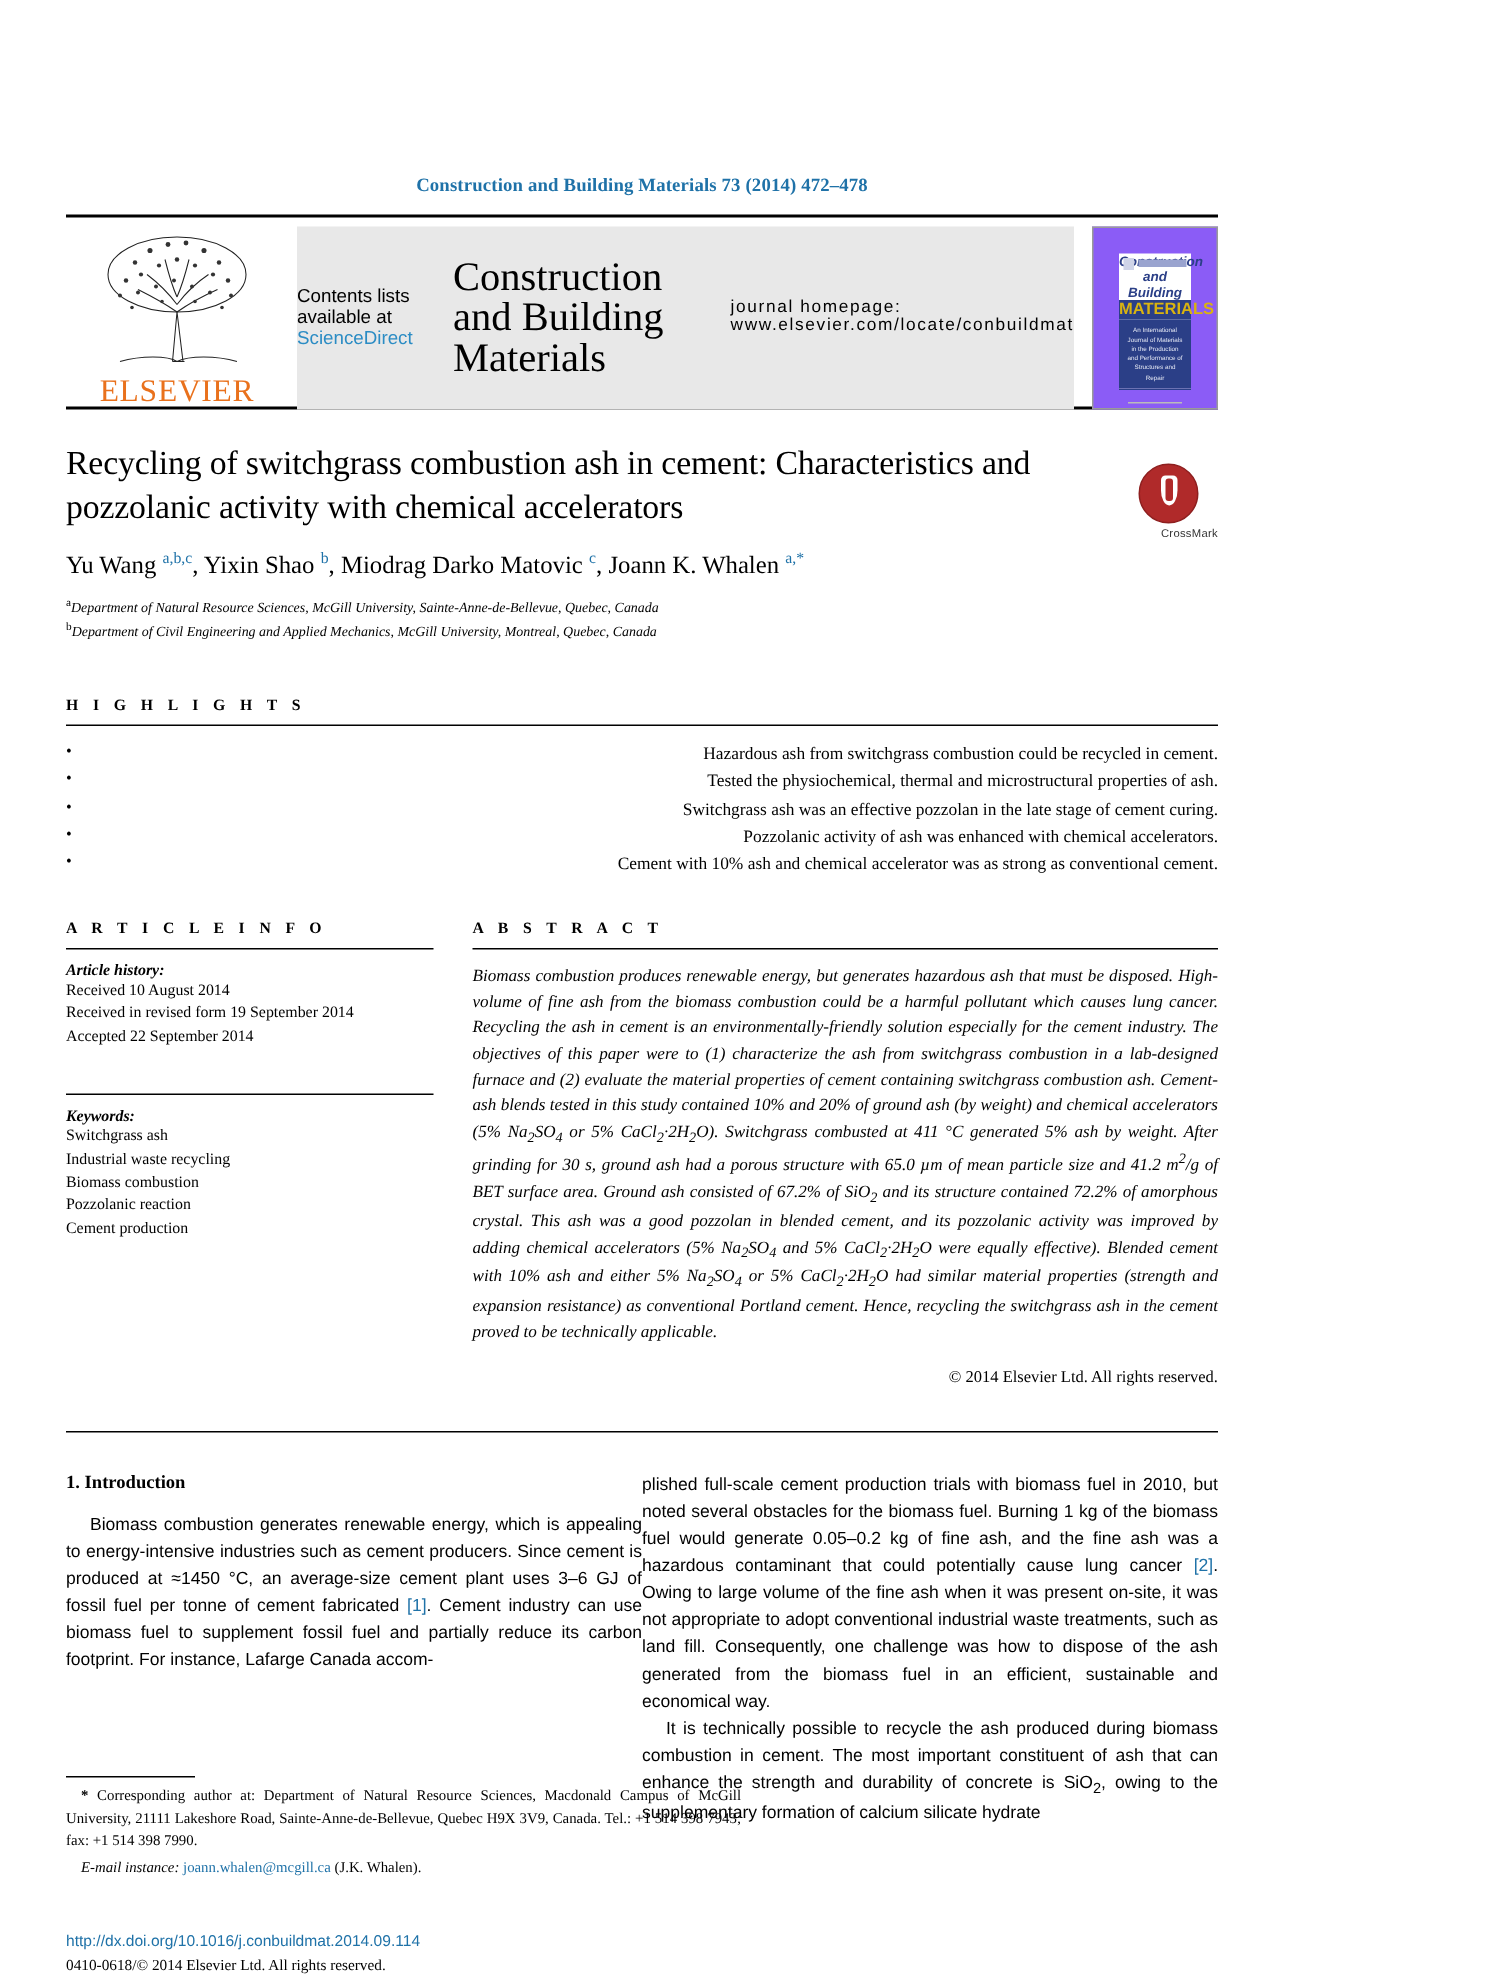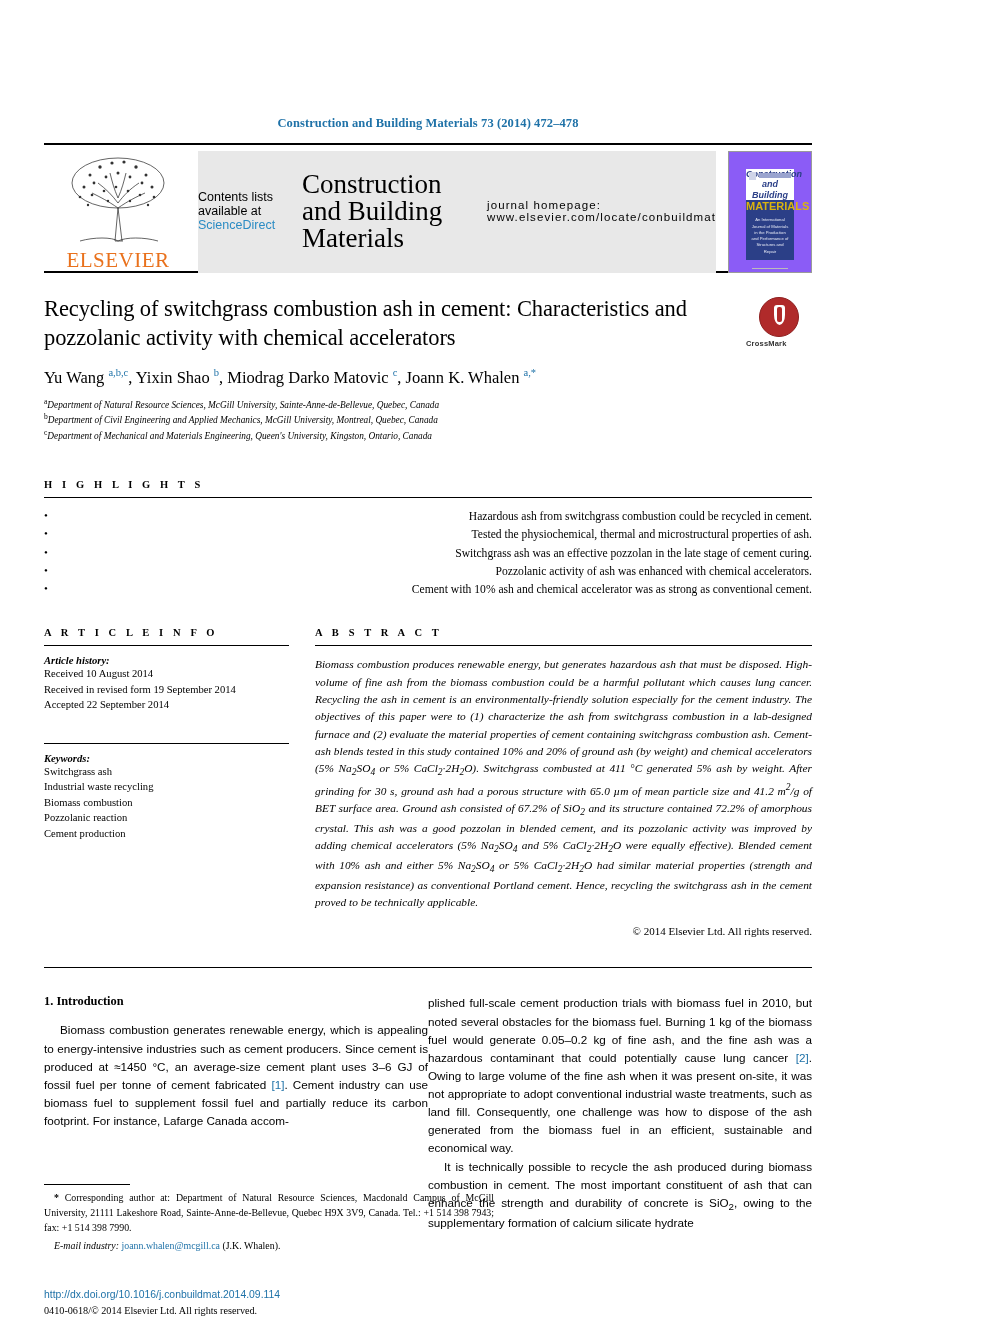--- a/index.html
+++ b/index.html
@@ -111,24 +111,23 @@
     font-size: 22.5px;
     line-height: 1.27;
     font-weight: normal;
     margin: 0;
     padding-right: 120px;
     letter-spacing: -0.1px;
   }
   .crossmark {
     position: absolute;
     right: 0;
-    top: 2px;
+    top: 14px;
     width: 66px;
-    text-align: left;
-    font-weight: bold;
+    text-align: right;
   }
   .crossmark-badge {
     width: 40px; height: 40px; border-radius: 50%;
     background: #b02a2a;
     margin: 0 auto;
     position: relative;
     border: 1px solid #8e1f1f;
   }
   .crossmark-badge:after {
     content: "";
@@ -392,21 +391,20 @@
   <div class="title-block">
     <div class="crossmark">
       <div class="crossmark-badge"></div>
       <div class="crossmark-label">CrossMark</div>
     </div>
     <h1 class="paper-title">Recycling of switchgrass combustion ash in cement: Characteristics and pozzolanic activity with chemical accelerators</h1>
     <div class="authors">Yu Wang <sup>a,b,c</sup>, Yixin Shao <sup>b</sup>, Miodrag Darko Matovic <sup>c</sup>, Joann K. Whalen <sup>a,</sup><sup>*</sup></div>
     <div class="affils">
         <div class="affil"><sup>a</sup>Department of Natural Resource Sciences, McGill University, Sainte-Anne-de-Bellevue, Quebec, Canada</div>
         <div class="affil"><sup>b</sup>Department of Civil Engineering and Applied Mechanics, McGill University, Montreal, Quebec, Canada</div>
-        <div class="affil"><sup>c</sup>Department of Mechanical and Materials Engineering, Queen's University, Kingston, Ontario, Canada</div>
       </div>
   </div>
 
   <div class="highlights-block">
     <div class="sec-label">H I G H L I G H T S</div>
     <div class="hl-rule"></div>
     <ul class="hl-list">
         <li>Hazardous ash from switchgrass combustion could be recycled in cement.</li>
         <li>Tested the physiochemical, thermal and microstructural properties of ash.</li>
         <li>Switchgrass ash was an effective pozzolan in the late stage of cement curing.</li>
@@ -453,21 +451,21 @@
     <div class="body-col">
       <p class="p noind">plished full-scale cement production trials with biomass fuel in 2010, but noted several obstacles for the biomass fuel. Burning 1 kg of the biomass fuel would generate 0.05–0.2 kg of fine ash, and the fine ash was a hazardous contaminant that could potentially cause lung cancer <span class="ref">[2]</span>. Owing to large volume of the fine ash when it was present on-site, it was not appropriate to adopt conventional industrial waste treatments, such as land fill. Consequently, one challenge was how to dispose of the ash generated from the biomass fuel in an efficient, sustainable and economical way.</p>
       <p class="p">It is technically possible to recycle the ash produced during biomass combustion in cement. The most important constituent of ash that can enhance the strength and durability of concrete is SiO<sub>2</sub>, owing to the supplementary formation of calcium silicate hydrate</p>
     </div>
   </div>
 
   <div class="footnote-area">
     <div class="fn-rule"></div>
     <div class="fn"><b>*</b> Corresponding author at: Department of Natural Resource Sciences, Macdonald Campus of McGill University, 21111 Lakeshore Road, Sainte-Anne-de-Bellevue, Quebec H9X 3V9, Canada. Tel.: +1 514 398 7943; fax: +1 514 398 7990.</div>
     <div class="fn-email">
-      <i>E-mail industry:</i>
+      <i>E-mail instance:</i>
       <a href="#">joann.whalen@mcgill.ca</a>
       <span>(J.K. Whalen).</span>
     </div>
   </div>
   <div class="doi-line">http://dx.doi.org/10.1016/j.conbuildmat.2014.09.114</div>
   <div class="issn-line">0410-0618/© 2014 Elsevier Ltd. All rights reserved.</div>
 
 </div>
 
 </body></html>

